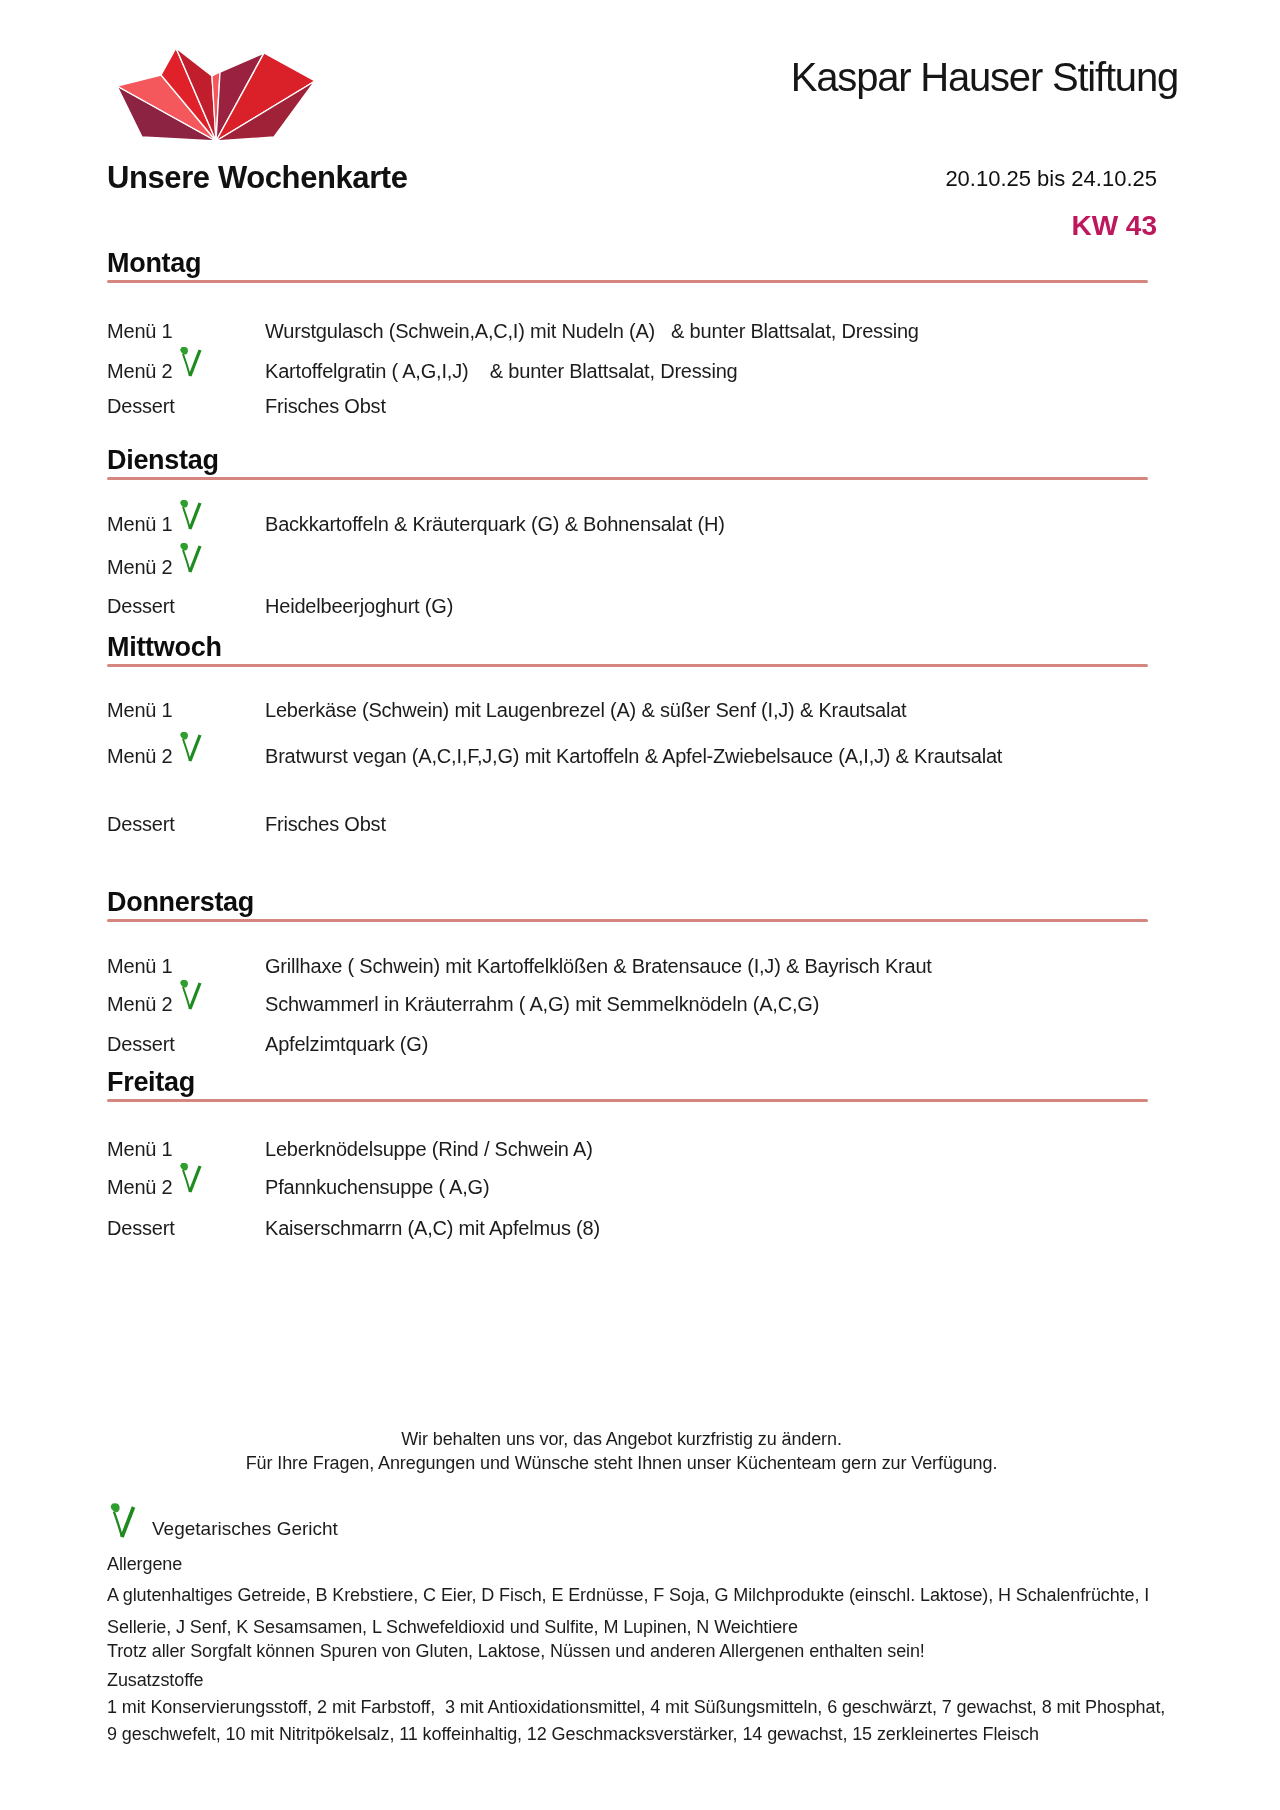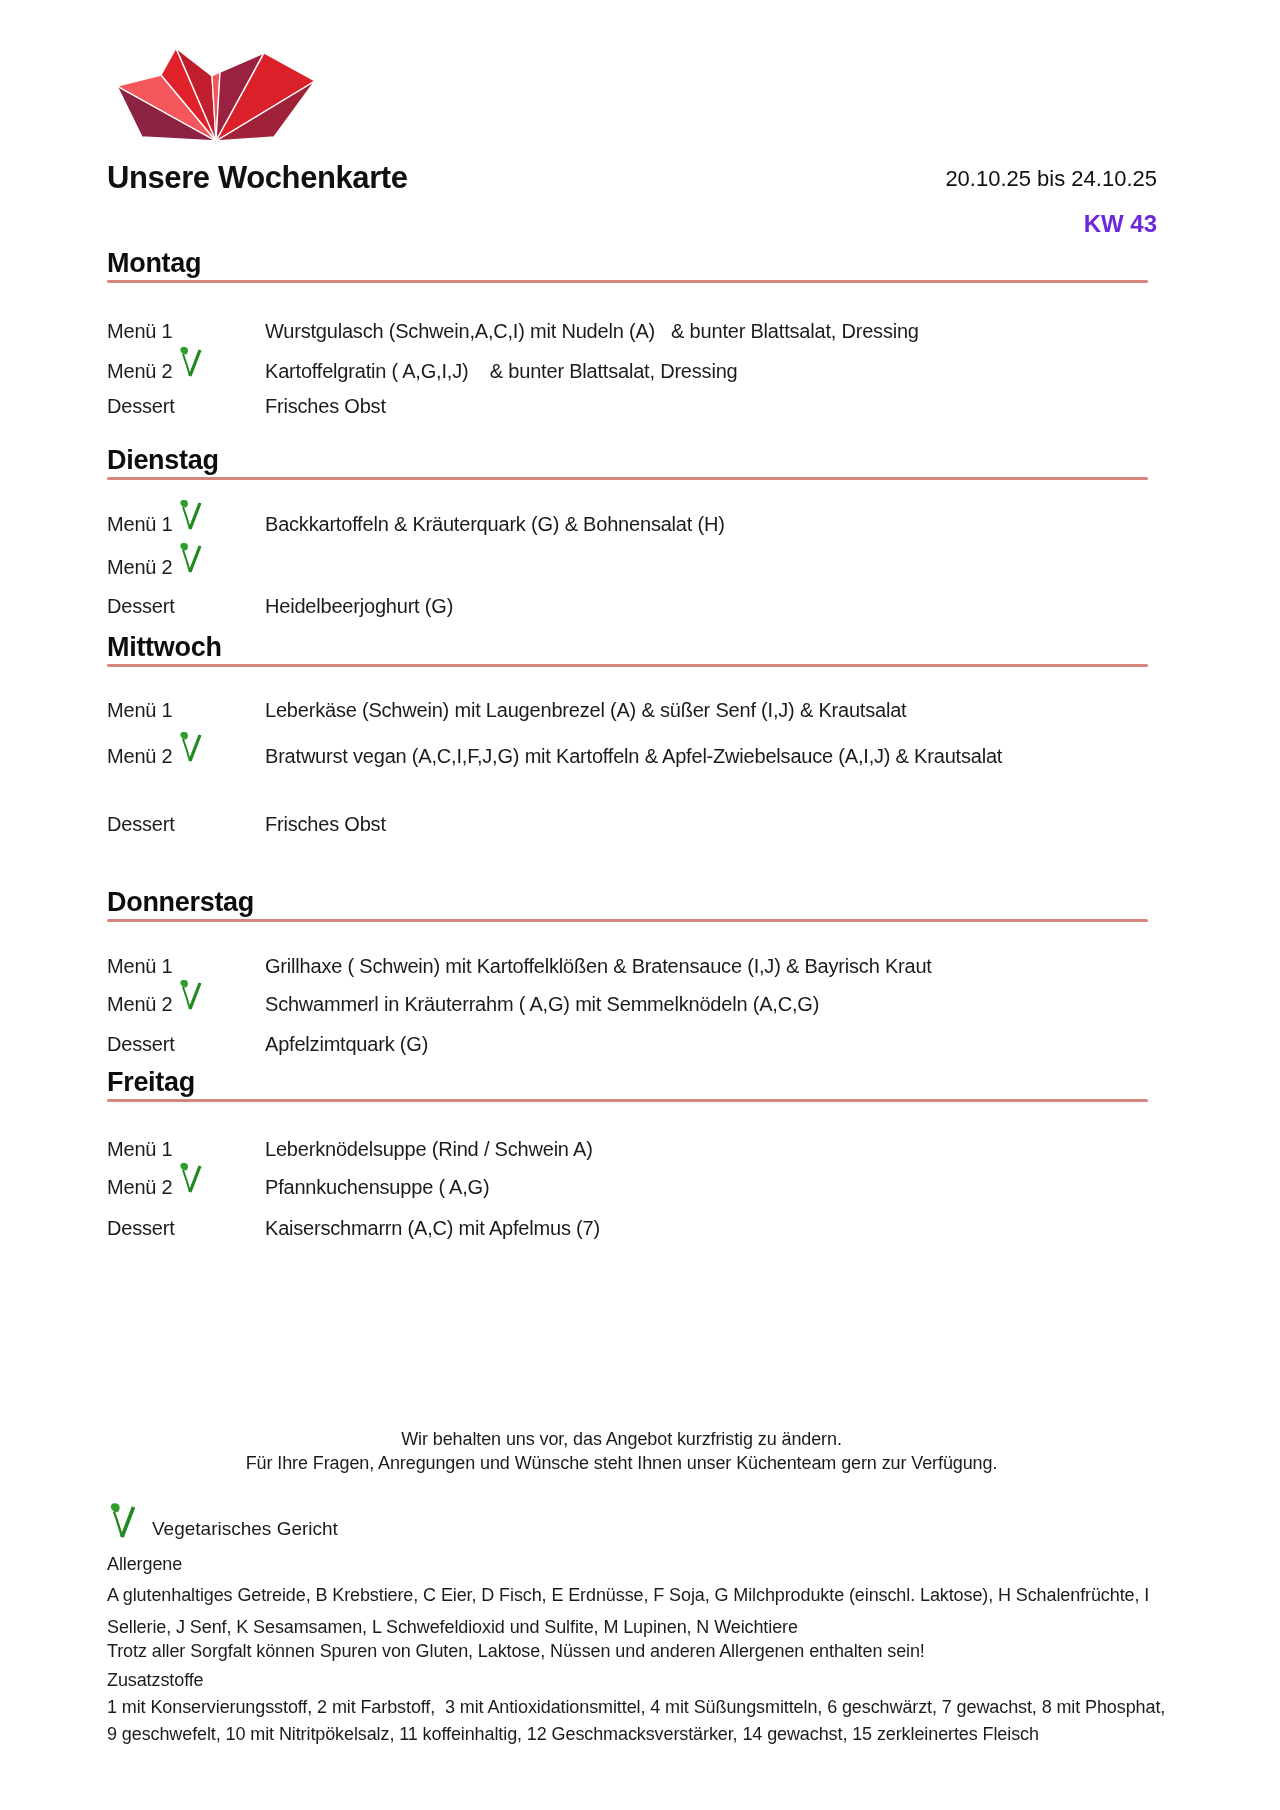--- a/index.html
+++ b/index.html
@@ -14,21 +14,21 @@
   .abs{position:absolute;white-space:pre;}
   .brand{
     right:102px;top:55px;
     font-size:40px;letter-spacing:-1.2px;color:#161616;
   }
   .doc-title{
     left:107px;top:160px;
     font-size:31px;font-weight:bold;letter-spacing:-0.4px;color:#111;
   }
   .date-range{right:123px;top:166px;font-size:22px;font-weight:normal;color:#111;}
-  .week{right:123px;top:210px;font-size:24px;font-weight:bold;color:#6d28d9;}
+  .week{right:123px;top:210px;font-size:28px;font-weight:bold;color:#be185d;}
   .day-heading{
     left:107px;
     font-size:27px;font-weight:bold;letter-spacing:-0.3px;color:#0d0d0d;
     line-height:34px;
   }
   .rule{
     position:absolute;left:107px;width:1041px;height:3px;
     border-radius:2px;
   }
   .row{position:absolute;left:0;right:0;height:26px;line-height:26px;font-size:20px;letter-spacing:-0.2px;}
@@ -56,20 +56,21 @@
       <polygon points="102,95 3,40 47,29" fill="#f4575c" stroke="#ffffff" stroke-width="1.4"></polygon>
       <polygon points="102,95 47,29 62,2" fill="#e0212a" stroke="#ffffff" stroke-width="1.4"></polygon>
       <polygon points="102,95 62,2 98,30" fill="#c01e2d" stroke="#ffffff" stroke-width="1.4"></polygon>
       <polygon points="102,95 98,30 106,26" fill="#f4575c" stroke="#ffffff" stroke-width="1.2"></polygon>
       <polygon points="102,95 106,26 150,7" fill="#9a2240" stroke="#ffffff" stroke-width="1.4"></polygon>
       <polygon points="102,95 150,7 201,35" fill="#da2028" stroke="#ffffff" stroke-width="1.4"></polygon>
       <polygon points="102,95 201,35 160,91" fill="#a02239" stroke="#ffffff" stroke-width="1.4"></polygon>
     </svg>
   </div>
 
+  <div class="abs brand">Kaspar Hauser Stiftung</div>
   <div class="abs doc-title">Unsere Wochenkarte</div>
   <div class="abs date-range">20.10.25 bis 24.10.25</div>
   <div class="abs week">KW 43</div>
 
   <div class="abs day-heading" style="top:246px;">Montag</div>
   <div class="rule" style="top:280px;background:#d4867f;"></div>
   <div class="row" style="top:318px;">
     <span class="label">Menü 1</span>
 
     <span class="dish">Wurstgulasch (Schwein,A,C,I) mit Nudeln (A)   &amp; bunter Blattsalat, Dressing</span>
@@ -182,21 +183,21 @@
           <path d="M6 7 Q10 18 13 29" fill="none" stroke="#1f8a1f" stroke-width="2"></path>
           <path d="M23 3 Q18 16 13 29" fill="none" stroke="#1f8a1f" stroke-width="3.2"></path>
           <path d="M6 7 Q1 3 5 0 Q11 -1 11 4 Q10 9 6 7" fill="#2f9e2f"></path>
         </svg>
       </span>
     <span class="dish">Pfannkuchensuppe ( A,G)</span>
   </div>
   <div class="row" style="top:1215px;">
     <span class="label">Dessert</span>
 
-    <span class="dish">Kaiserschmarrn (A,C) mit Apfelmus (7)</span>
+    <span class="dish">Kaiserschmarrn (A,C) mit Apfelmus (8)</span>
   </div>
 
   <div class="center-note" style="top:1427px;">Wir behalten uns vor, das Angebot kurzfristig zu ändern.</div>
   <div class="center-note" style="top:1451px;">Für Ihre Fragen, Anregungen und Wünsche steht Ihnen unser Küchenteam gern zur Verfügung.</div>
 
   <div class="veg-icon">
     <svg width="30" height="38" viewBox="0 0 26 32">
         <path d="M6 7 Q10 18 13 29" fill="none" stroke="#1f8a1f" stroke-width="2"></path>
         <path d="M23 3 Q18 16 13 29" fill="none" stroke="#1f8a1f" stroke-width="3.2"></path>
         <path d="M6 7 Q1 3 5 0 Q11 -1 11 4 Q10 9 6 7" fill="#2f9e2f"></path>

